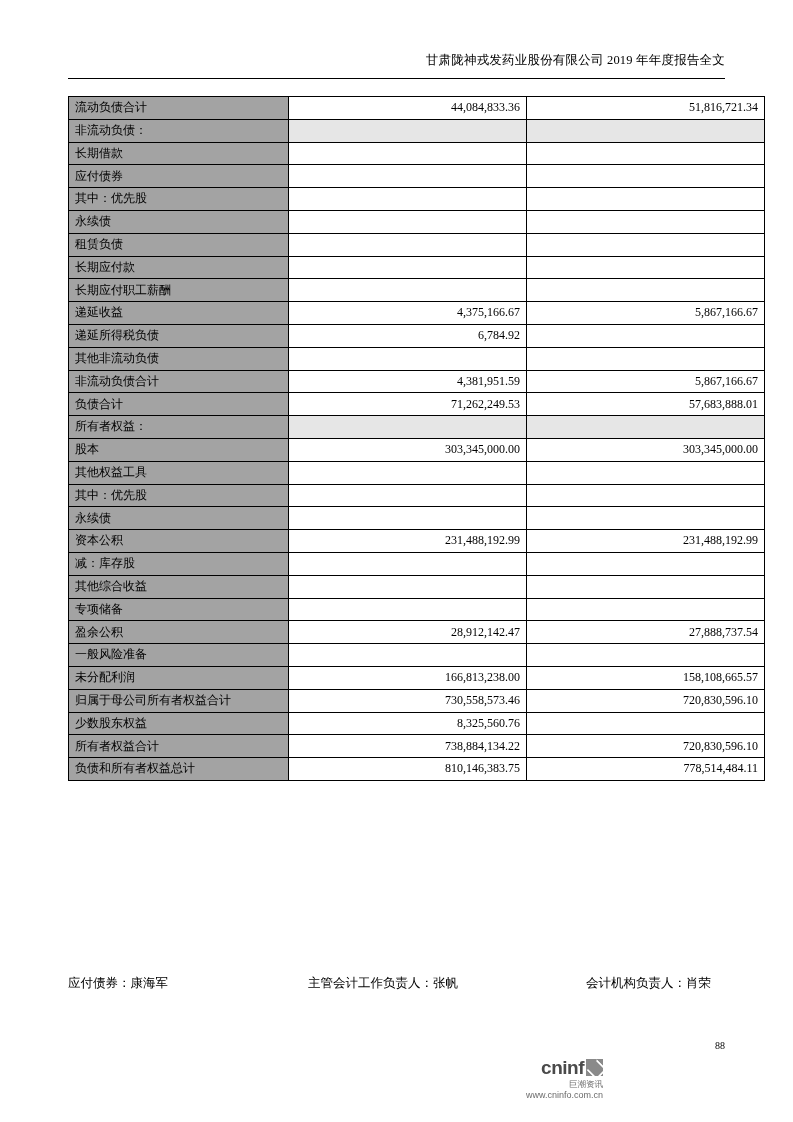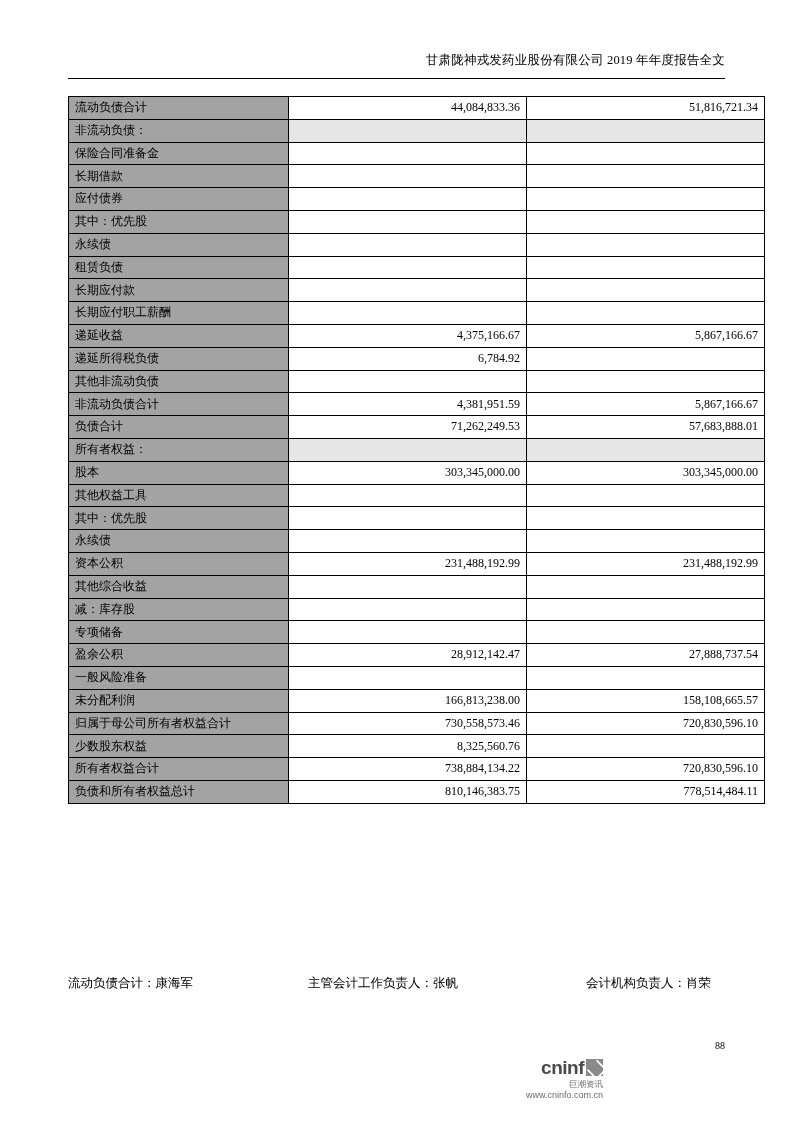--- a/index.html
+++ b/index.html
@@ -165,25 +165,20 @@
           <td class="label ind0">流动负债合计</td>
           <td class="num">44,084,833.36</td>
           <td class="num">51,816,721.34</td>
         </tr>
         <tr>
           <td class="label ind0">非流动负债：</td>
           <td class="num shaded"></td>
           <td class="num shaded"></td>
         </tr>
         <tr>
-          <td class="label ind1">保险合同准备金</td>
-          <td class="num"></td>
-          <td class="num"></td>
-        </tr>
-        <tr>
           <td class="label ind1">长期借款</td>
           <td class="num"></td>
           <td class="num"></td>
         </tr>
         <tr>
           <td class="label ind1">应付债券</td>
           <td class="num"></td>
           <td class="num"></td>
         </tr>
         <tr>
@@ -260,26 +255,26 @@
           <td class="label ind3">永续债</td>
           <td class="num"></td>
           <td class="num"></td>
         </tr>
         <tr>
           <td class="label ind1">资本公积</td>
           <td class="num">231,488,192.99</td>
           <td class="num">231,488,192.99</td>
         </tr>
         <tr>
+          <td class="label ind1">减：库存股</td>
+          <td class="num"></td>
+          <td class="num"></td>
+        </tr>
+        <tr>
           <td class="label ind1">其他综合收益</td>
-          <td class="num"></td>
-          <td class="num"></td>
-        </tr>
-        <tr>
-          <td class="label ind1">减：库存股</td>
           <td class="num"></td>
           <td class="num"></td>
         </tr>
         <tr>
           <td class="label ind1">专项储备</td>
           <td class="num"></td>
           <td class="num"></td>
         </tr>
         <tr>
           <td class="label ind1">盈余公积</td>
@@ -313,21 +308,21 @@
         </tr>
         <tr>
           <td class="label ind0">负债和所有者权益总计</td>
           <td class="num">810,146,383.75</td>
           <td class="num">778,514,484.11</td>
         </tr>
       </tbody>
   </table>
 
   <div class="signatures">
-    <span class="sig sig-1">流动负债合计：康海军</span>
+    <span class="sig sig-1">应付债券：康海军</span>
     <span class="sig sig-2">主管会计工作负责人：张帆</span>
     <span class="sig sig-3">会计机构负责人：肖荣</span>
   </div>
 
   <div class="page-number">88</div>
 
   <div class="footer-logo">
     <div class="logo-row">
       <span class="logo-word">cninf</span>
       <span class="logo-mark"></span>

